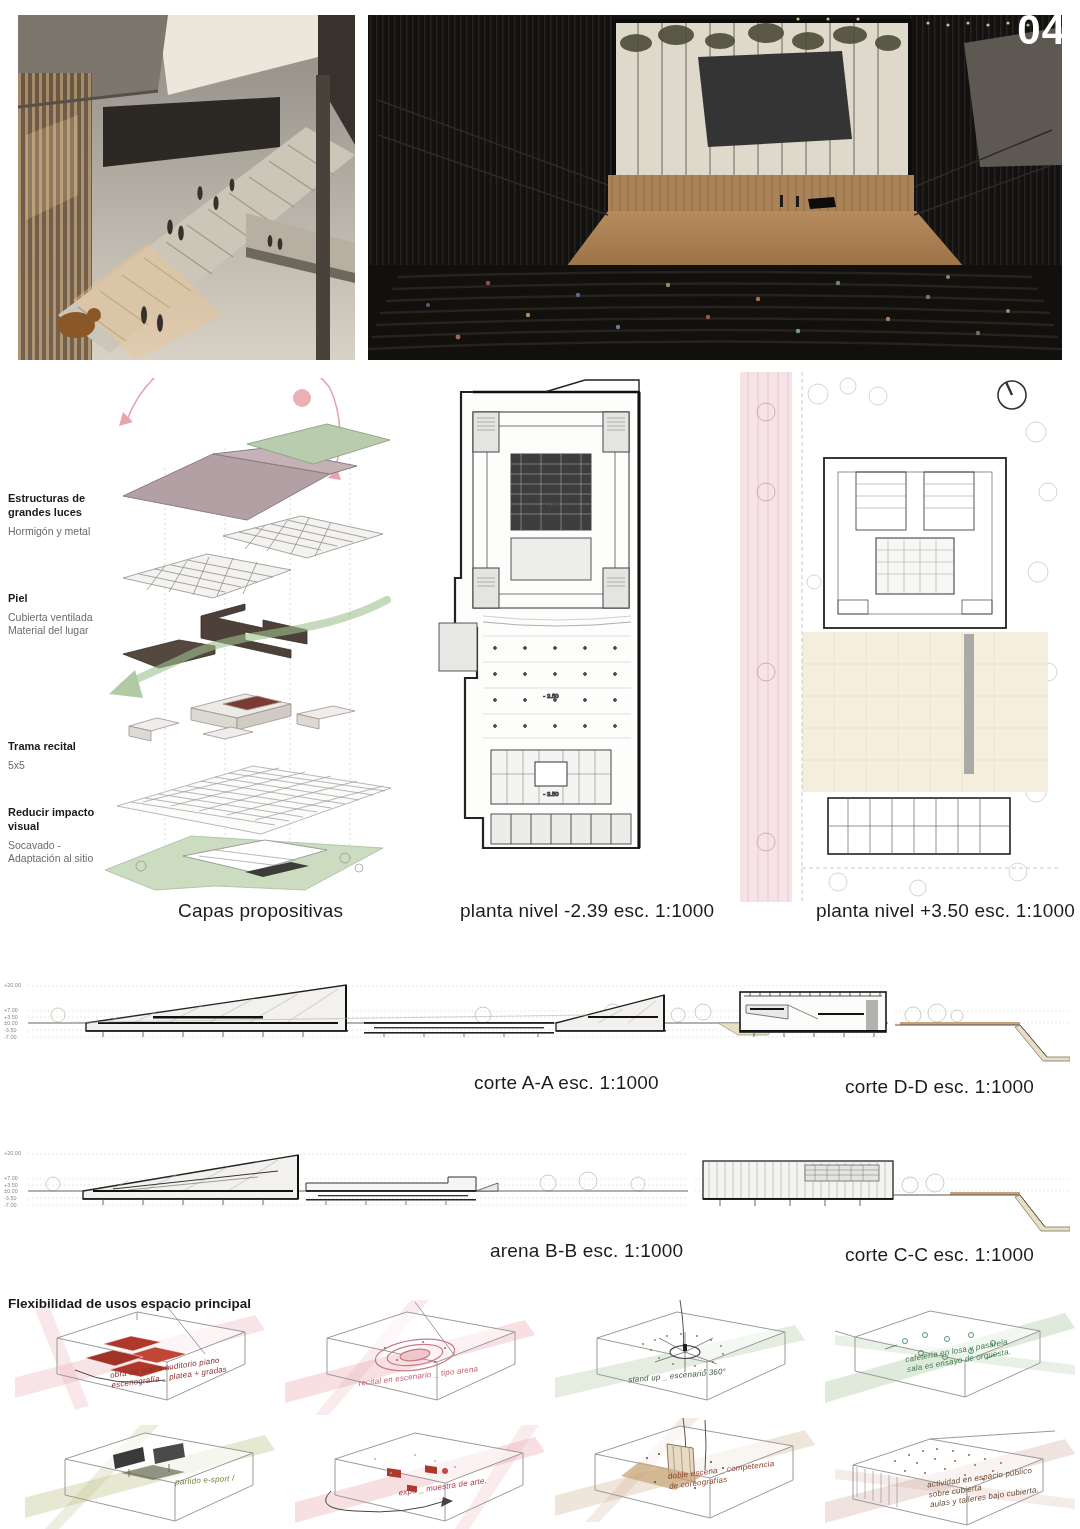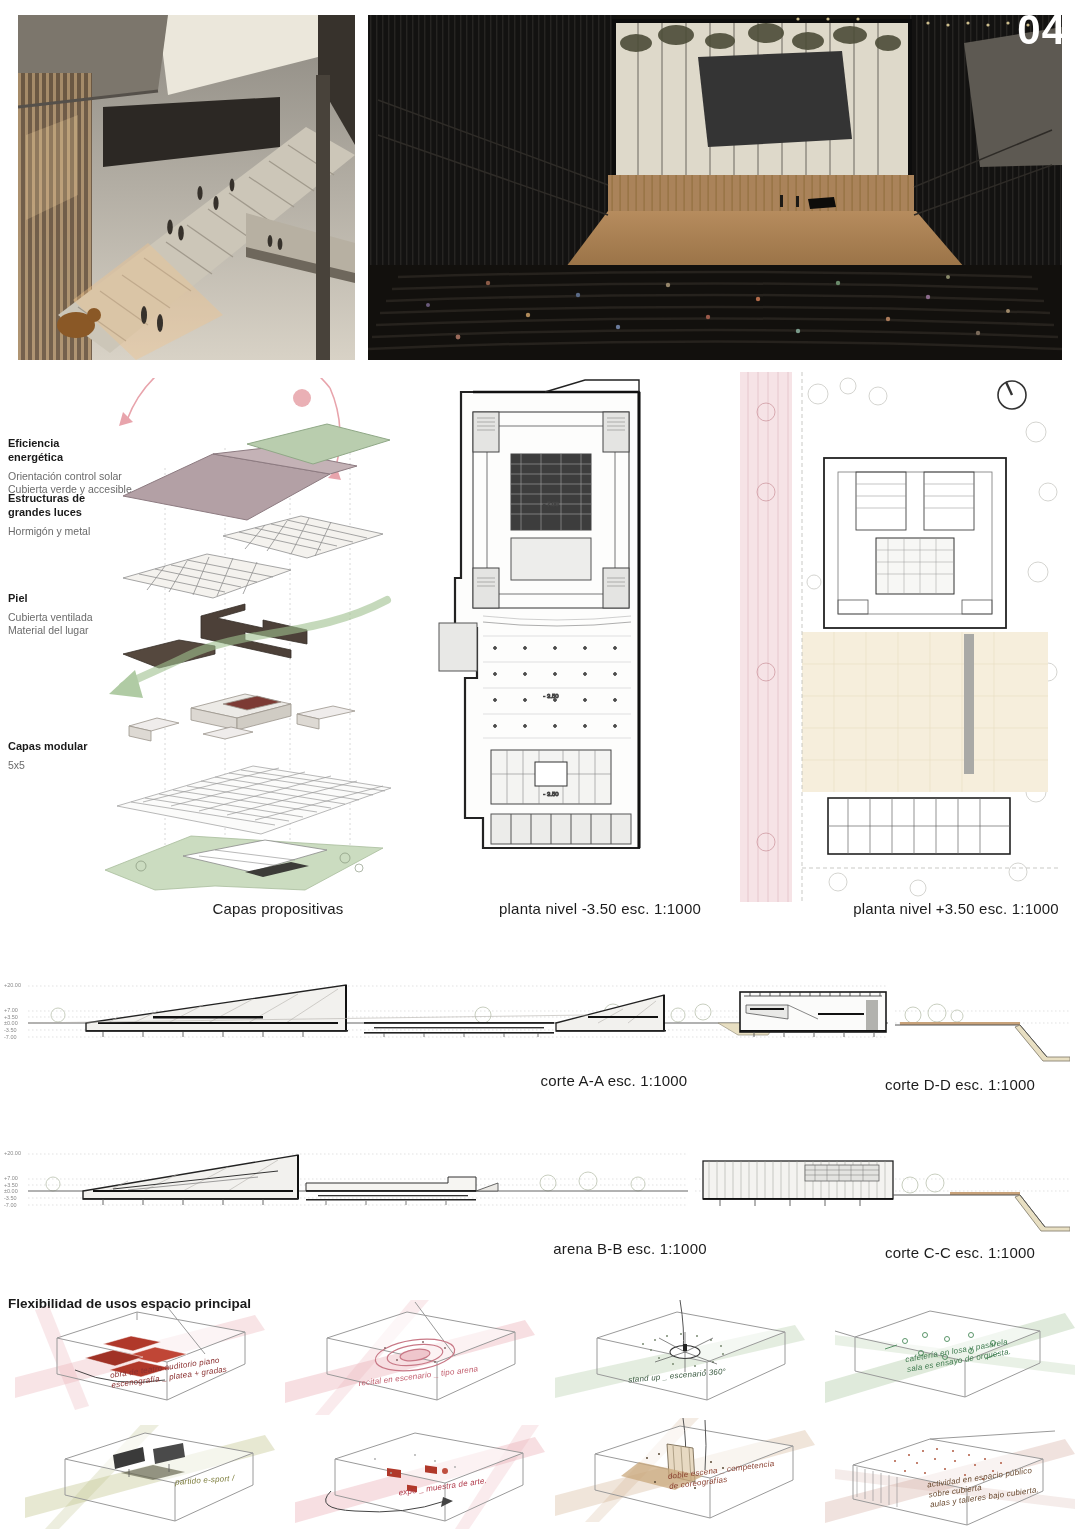--- a/index.html
+++ b/index.html
@@ -3,21 +3,21 @@
 <meta charset="utf-8">
 <style>
   * { margin:0; padding:0; box-sizing:border-box; }
   html,body { background:#e8e8e8; }
   .board {
     position:relative; width:1080px; height:1529px; background:#ffffff;
     font-family:"Liberation Sans", sans-serif; overflow:hidden; margin:0 auto;
   }
   figure { position:absolute; }
   .caption {
-    position:absolute; font-size:15px; color:#1c1c1c; text-align:center; letter-spacing:.2px;
+    position:absolute; font-size:19px; color:#1c1c1c; letter-spacing:.2px;
   }
   .page-num {
     position:absolute; top:6px; right:14px; font-size:42px; font-weight:bold; color:#ffffff; letter-spacing:1px;
   }
   .axon-label { position:absolute; width:132px; }
   .axon-label .t { font-weight:bold; font-size:11px; color:#1a1a1a; line-height:1.25; white-space:pre-line; }
   .axon-label .b { font-size:10.5px; color:#6b6b6b; line-height:1.3; margin-top:5px; white-space:pre-line; }
   .flex-heading { position:absolute; left:8px; top:1283px; font-size:13.5px; font-weight:bold; color:#1a1a1a;margin-top:13px; }
   .note {
     position:absolute; font-size:8px; font-style:italic; line-height:1.25;
@@ -185,39 +185,39 @@
           <circle cx="660" cy="10" r="1.6"></circle>
         <circle cx="430" cy="4" r="1.6"></circle>
           <circle cx="460" cy="4" r="1.6"></circle>
           <circle cx="490" cy="4" r="1.6"></circle>
       </g>
     </svg>
   </figure>
 
   <div class="page-num">04</div>
 
-  <div class="axon-label" style="left:8px;top:437px">
-    <div class="t">Eficiencia
-energética</div>
-    <div class="b">Orientación control solar
-Cubierta verde y accesible</div>
-  </div>
   <div class="axon-label" style="left:8px;top:492px">
     <div class="t">Estructuras de
 grandes luces</div>
     <div class="b">Hormigón y metal</div>
   </div>
   <div class="axon-label" style="left:8px;top:592px">
     <div class="t">Piel</div>
     <div class="b">Cubierta ventilada
 Material del lugar</div>
   </div>
   <div class="axon-label" style="left:8px;top:740px">
-    <div class="t">Capas modular</div>
+    <div class="t">Trama recital</div>
     <div class="b">5x5</div>
+  </div>
+  <div class="axon-label" style="left:8px;top:806px">
+    <div class="t">Reducir impacto
+visual</div>
+    <div class="b">Socavado -
+Adaptación al sitio</div>
   </div>
 
   <figure style="left:95px;top:378px;width:300px;height:515px">
     <svg width="300" height="515" viewBox="0 0 300 515">
       <g stroke="#d8d8d8" stroke-width="1" stroke-dasharray="2,3">
         <line x1="70" y1="90" x2="70" y2="470"></line>
           <line x1="130" y1="70" x2="130" y2="480"></line>
         <line x1="195" y1="80" x2="195" y2="490"></line>
           <line x1="255" y1="70" x2="255" y2="470"></line>
       </g>
@@ -503,21 +503,21 @@
           <line x1="84" y1="496" x2="340" y2="496"></line>
       </g>
       <g>
         <circle cx="294" cy="23" r="14" fill="none" stroke="#333" stroke-width="1.6"></circle>
         <line x1="294" y1="23" x2="288" y2="10" stroke="#333" stroke-width="2.4"></line>
       </g>
     </svg>
   </figure>
 
   <div class="caption" style="left:178px;top:900px;width:200px">Capas propositivas</div>
-  <div class="caption" style="left:460px;top:900px;width:280px">planta nivel -3.50 esc. 1:1000</div>
+  <div class="caption" style="left:460px;top:900px;width:280px">planta nivel -2.39 esc. 1:1000</div>
   <div class="caption" style="left:816px;top:900px;width:280px">planta nivel +3.50 esc. 1:1000</div>
 
   <span class="lvl" style="top:982px">+20.00</span>
   <span class="lvl" style="top:1007px">+7.00</span>
   <span class="lvl" style="top:1014px">+3.50</span>
   <span class="lvl" style="top:1020px">±0.00</span>
   <span class="lvl" style="top:1027px">-3.50</span>
   <span class="lvl" style="top:1034px">-7.00</span>
 
   <figure style="left:28px;top:975px;width:860px;height:95px">

